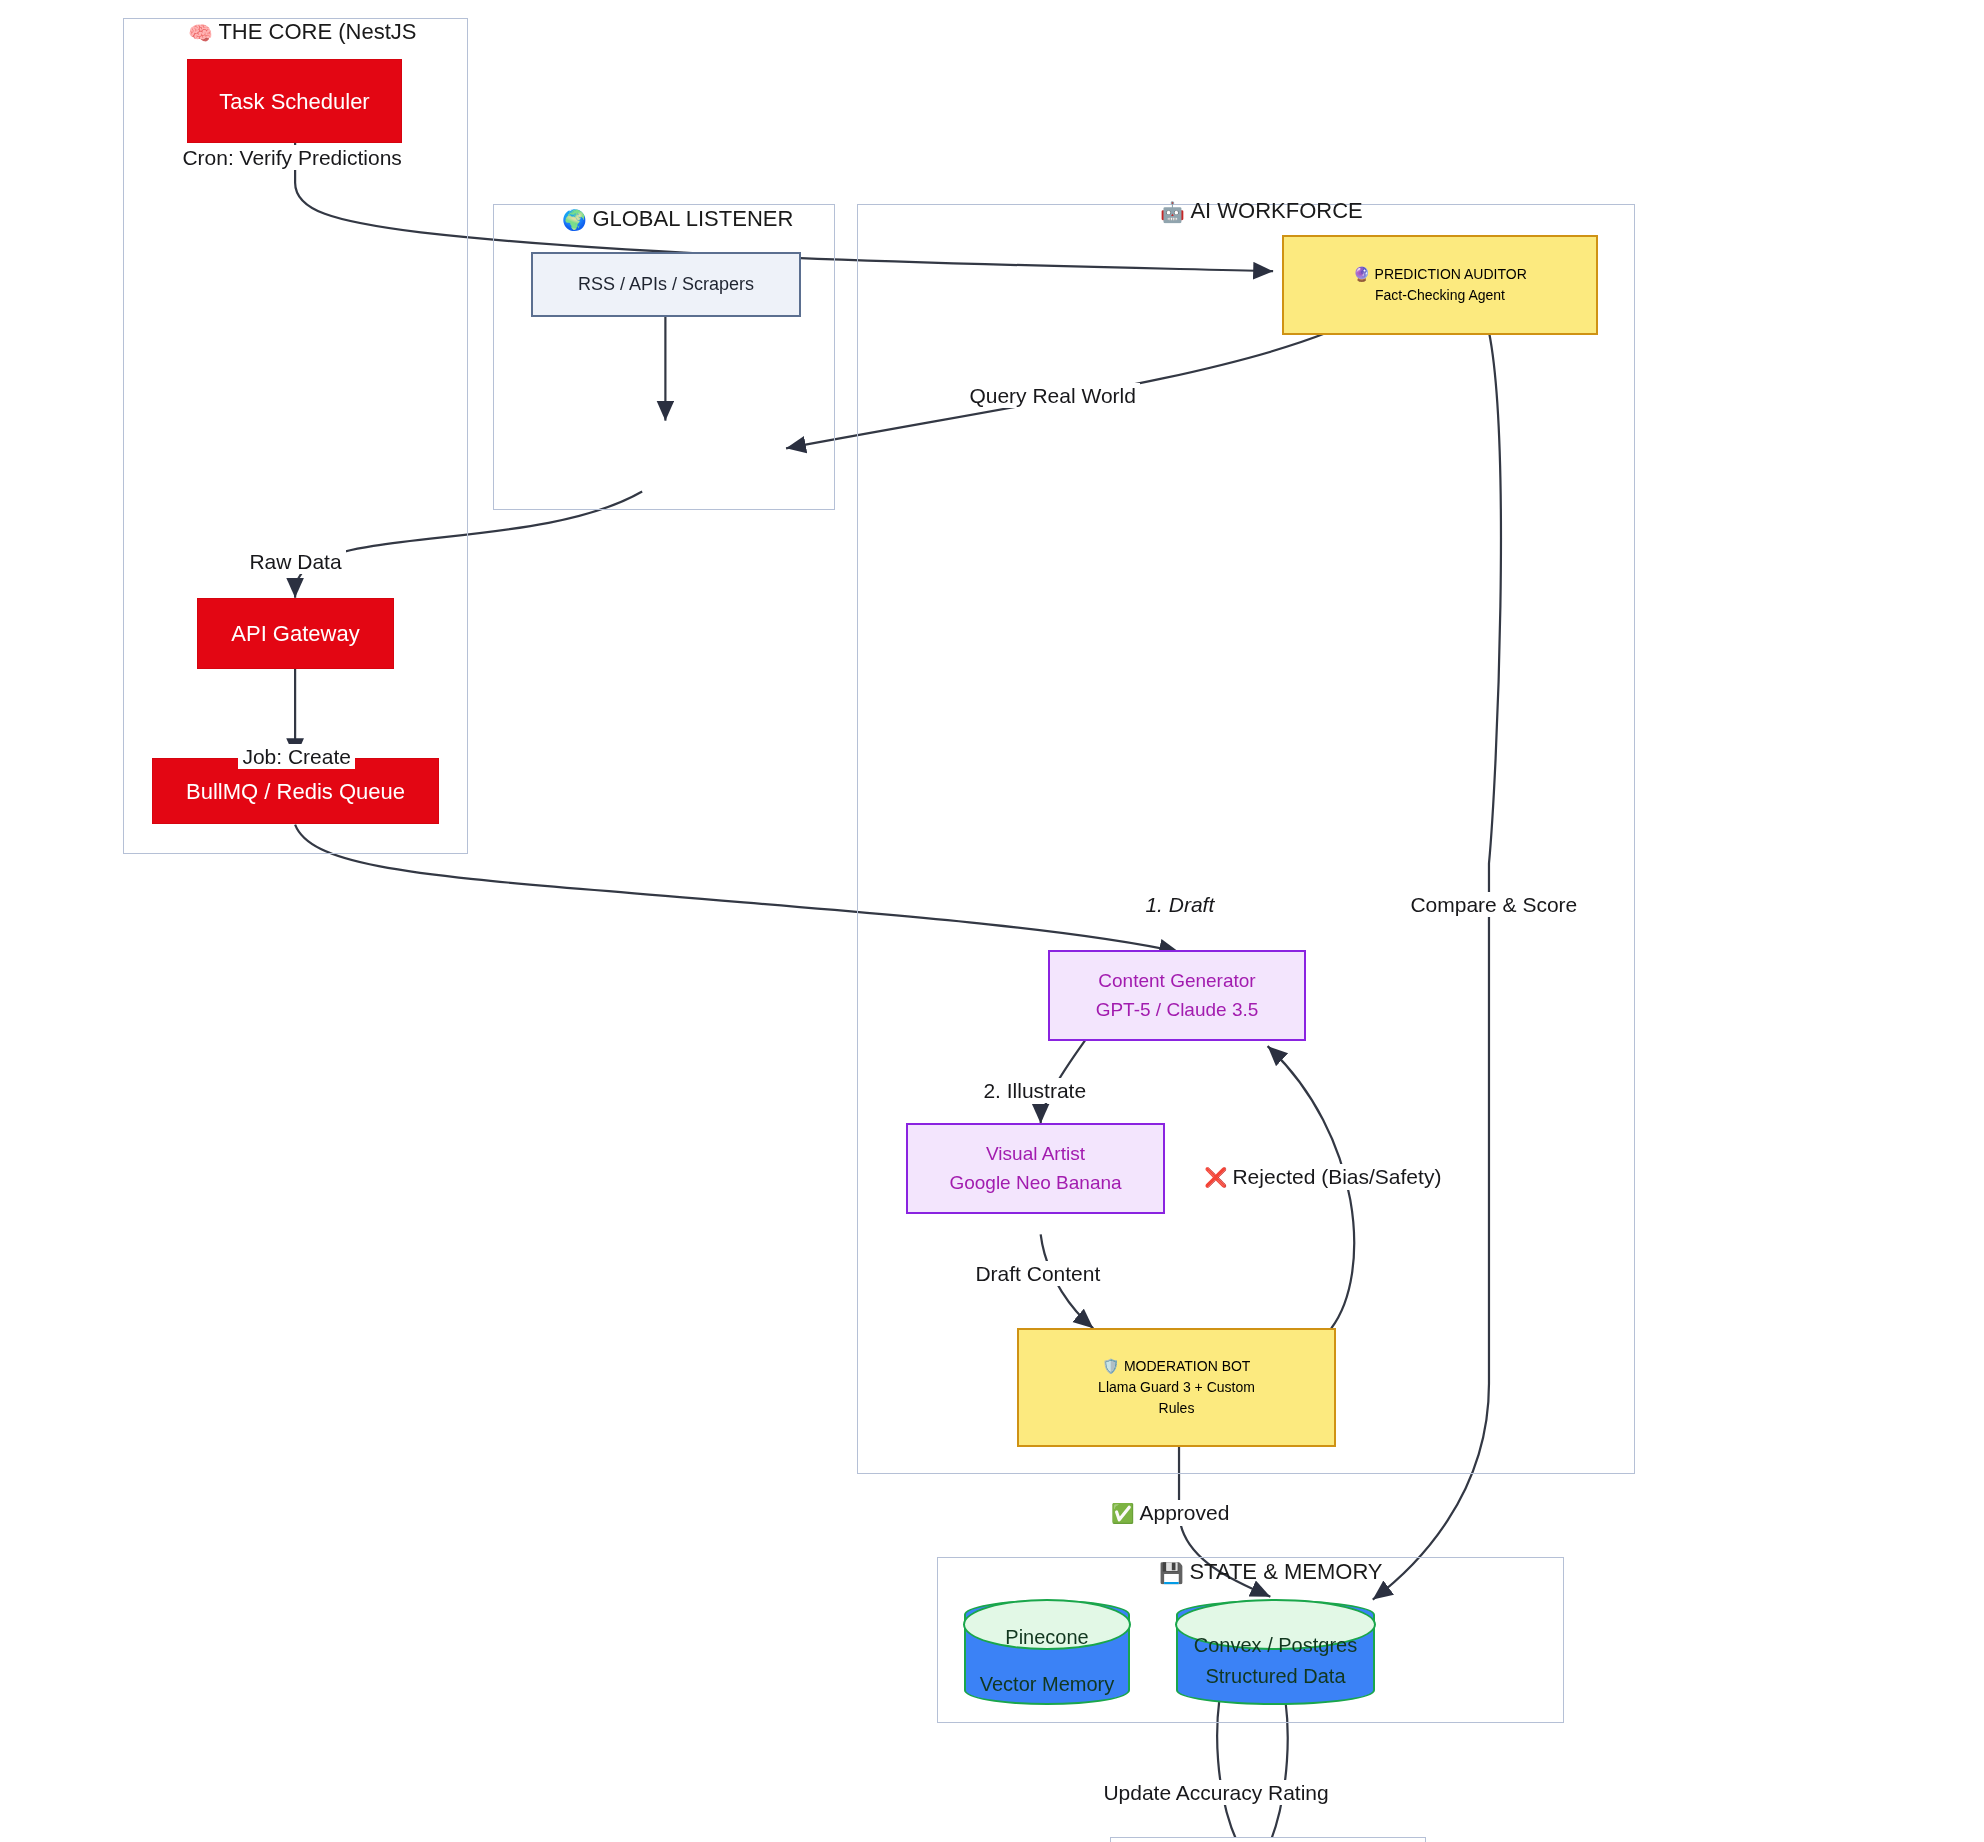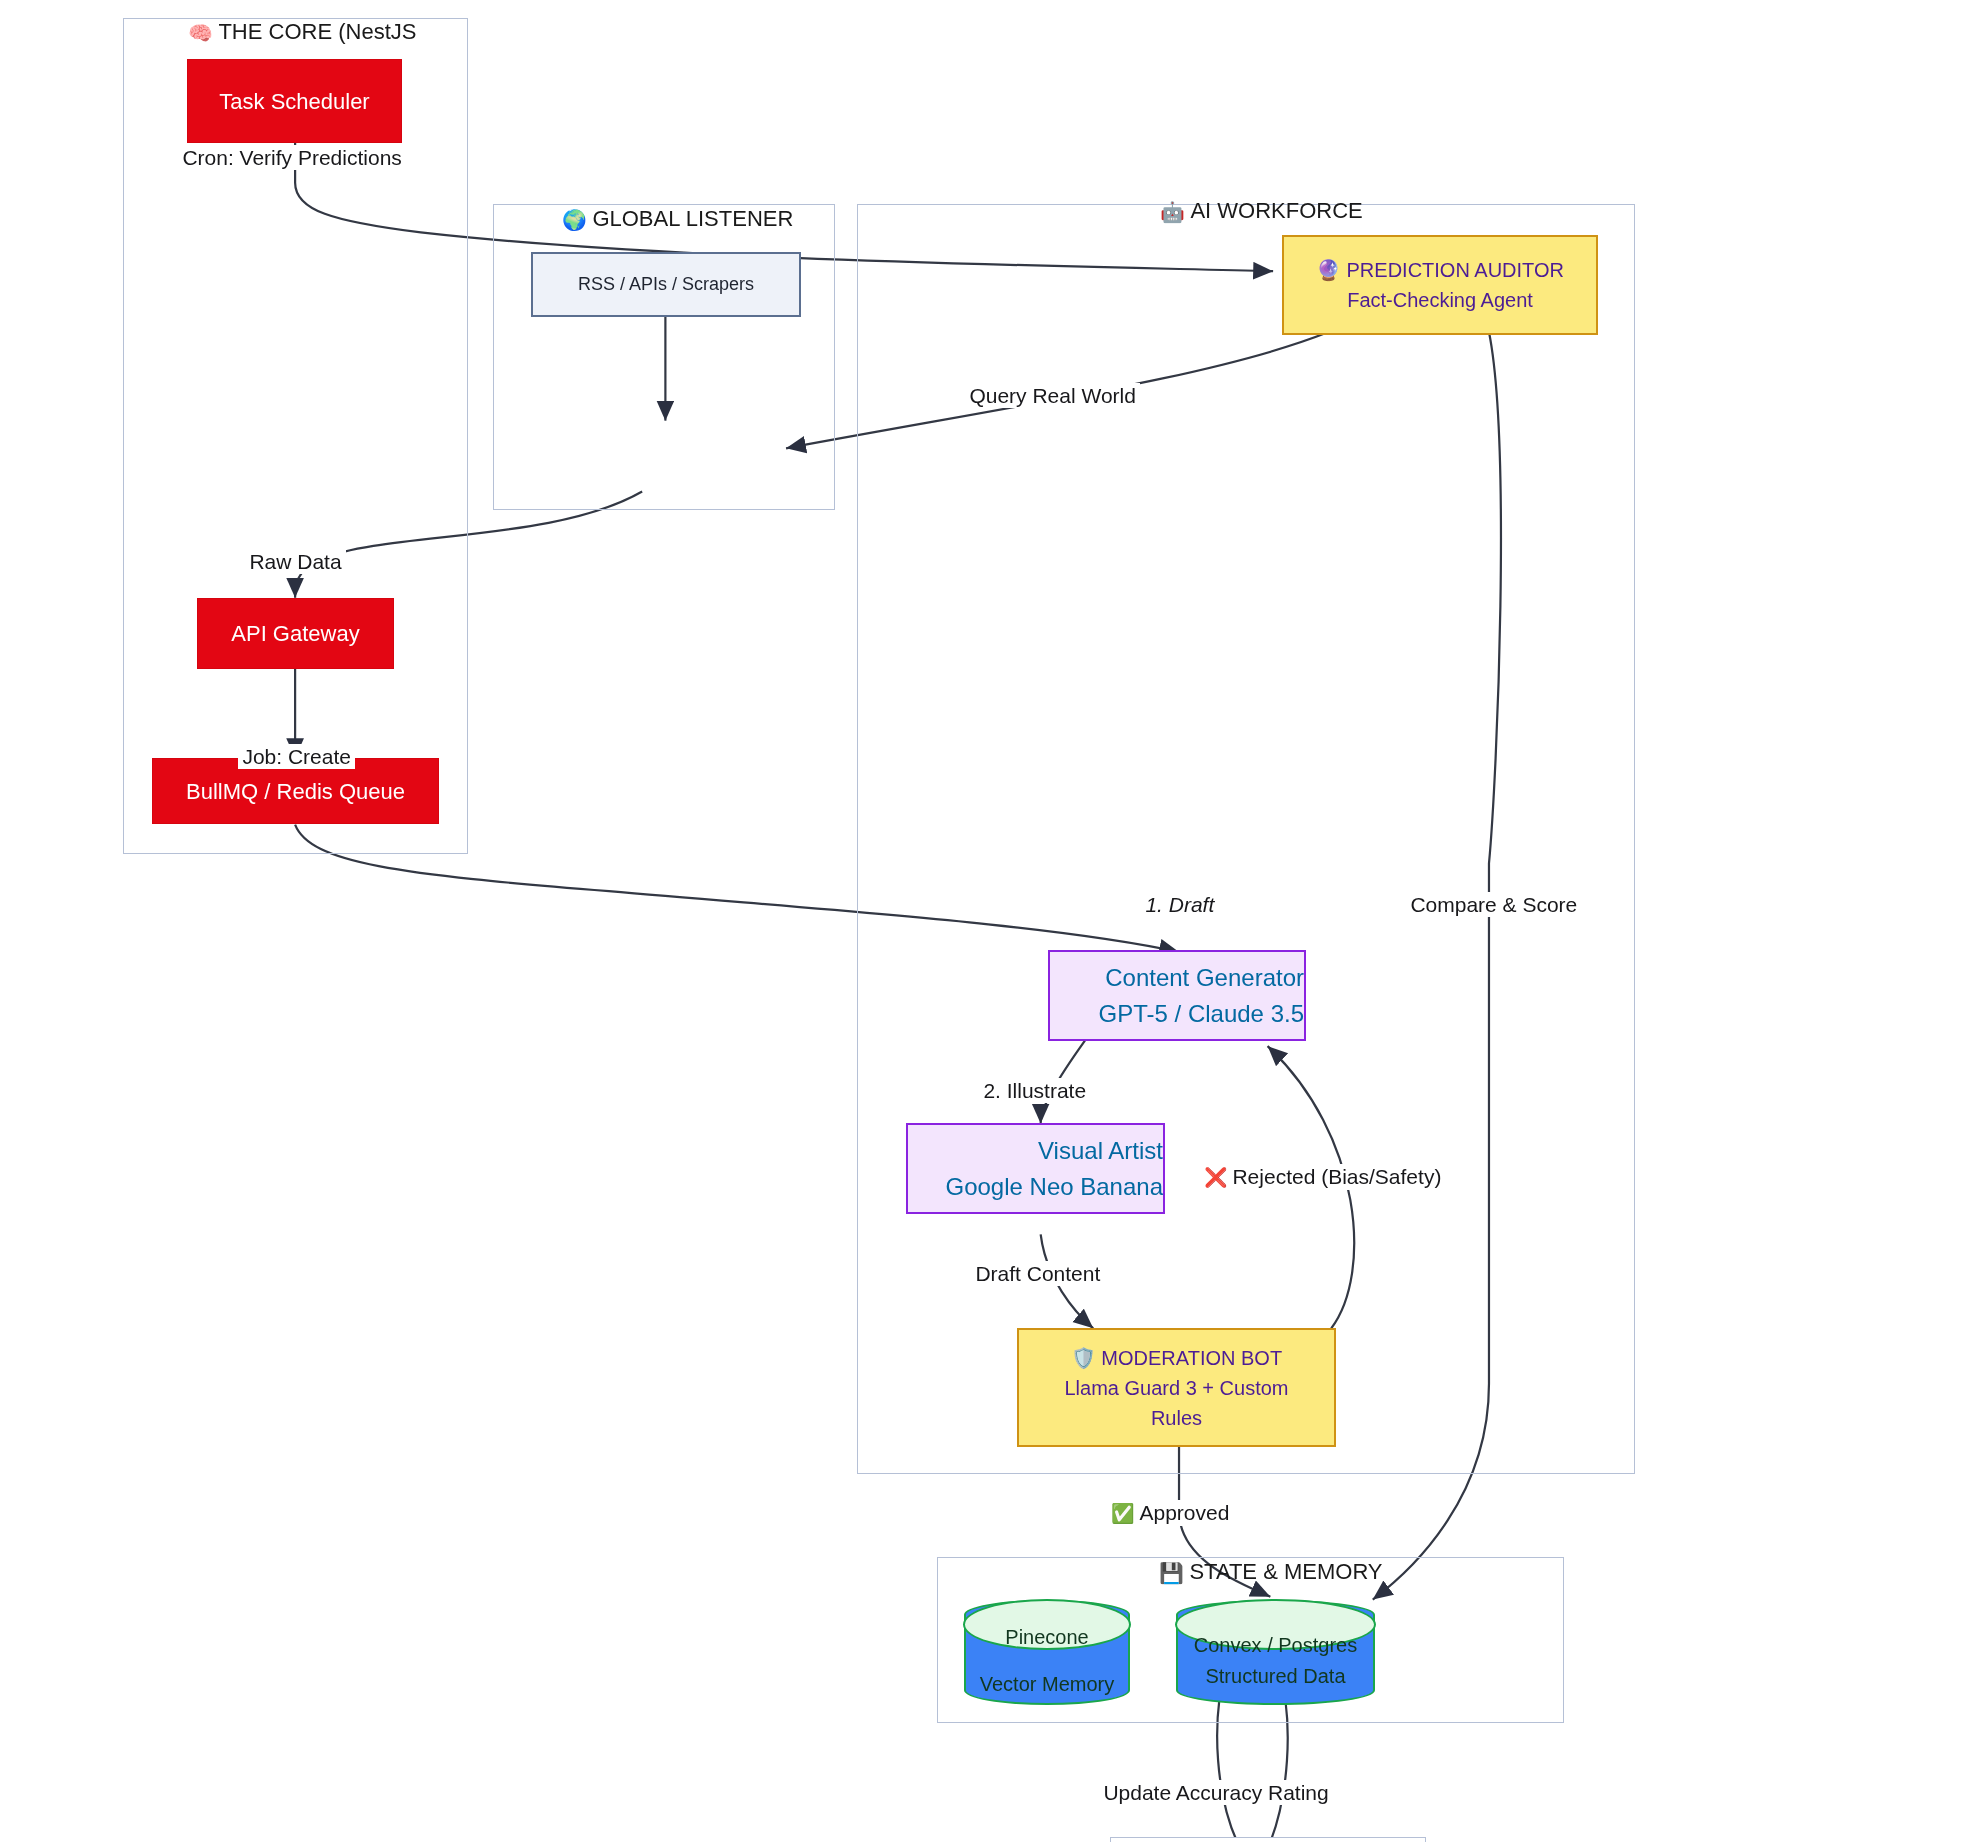--- a/index.html
+++ b/index.html
@@ -9,22 +9,22 @@
 
   .cluster{position:absolute;border:1.7px solid #b5c0d6;background:transparent;box-sizing:border-box;}
   .cluster-label{position:absolute;font-size:22px;color:#1a1a1a;white-space:nowrap;line-height:1;}
   .cluster-label .emo{font-size:20px;margin-right:5.5px;vertical-align:-1.1px;}
 
   .node{position:absolute;box-sizing:border-box;display:flex;flex-direction:column;
         align-items:center;justify-content:center;text-align:center;line-height:1.5;}
 
   .n-red{background:#e30613;border:1.7px solid #d6040f;color:#ffffff;font-size:22px;}
   .n-blue{background:#eef2f9;border:2.8px solid #5b6f90;color:#1f2430;font-size:18px;}
-  .n-yellow{background:#fcea7f;border:2.8px solid #cf9214;color:#4c1d95;font-size:20px;}
-  .n-purple{background:#f3e5fd;border:2.8px solid #8a23e0;color:#0369a1;font-size:24px;align-items:flex-end;}
+  .n-yellow{background:#fcea7f;border:2.8px solid #cf9214;color:#000000;font-size:14px;}
+  .n-purple{background:#f3e5fd;border:2.8px solid #8a23e0;color:#a21caf;font-size:19px;}
 
   .cyl{position:absolute;box-sizing:border-box;display:flex;flex-direction:column;
        align-items:center;justify-content:center;text-align:center;line-height:1.55;
        background:#3b82f6;border:2.8px solid #1aa64b;color:#11371f;font-size:20px;
        border-radius:50% / 14%;}
   .cyl::before{content:"";position:absolute;left:-2.8px;right:-2.8px;top:-2.8px;height:51px;
        border:2.8px solid #1aa64b;border-radius:50%;background:#e2f8e6;box-sizing:border-box;}
   .cyl-txt{position:relative;z-index:2;margin-top:16.6px;}
 
   .edge-label{position:absolute;font-size:21px;color:#18181b;background:#ffffff;

